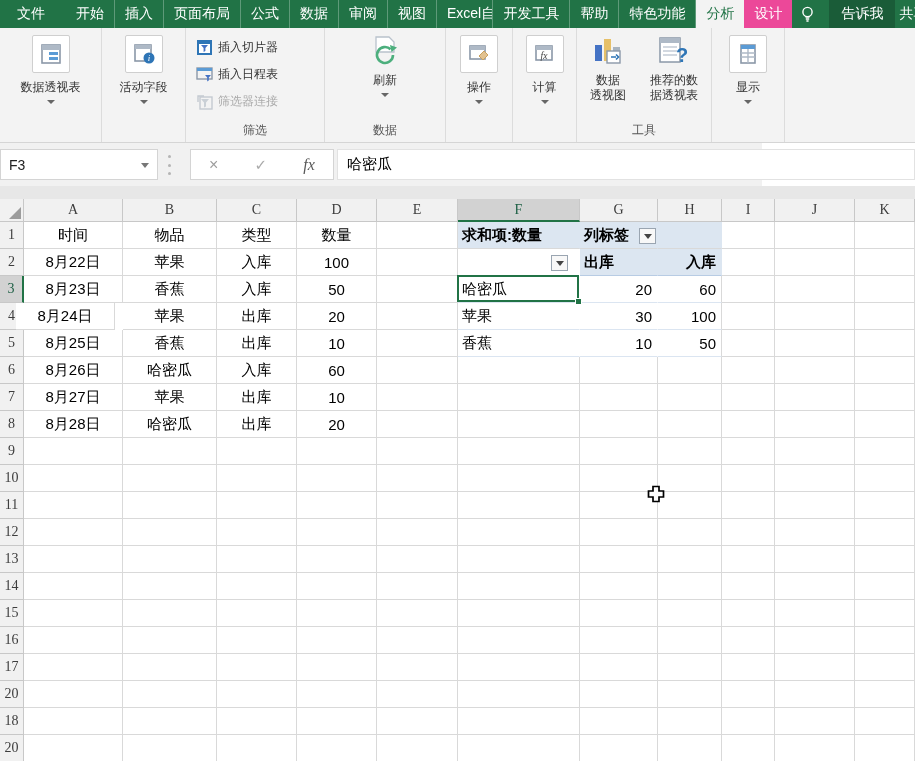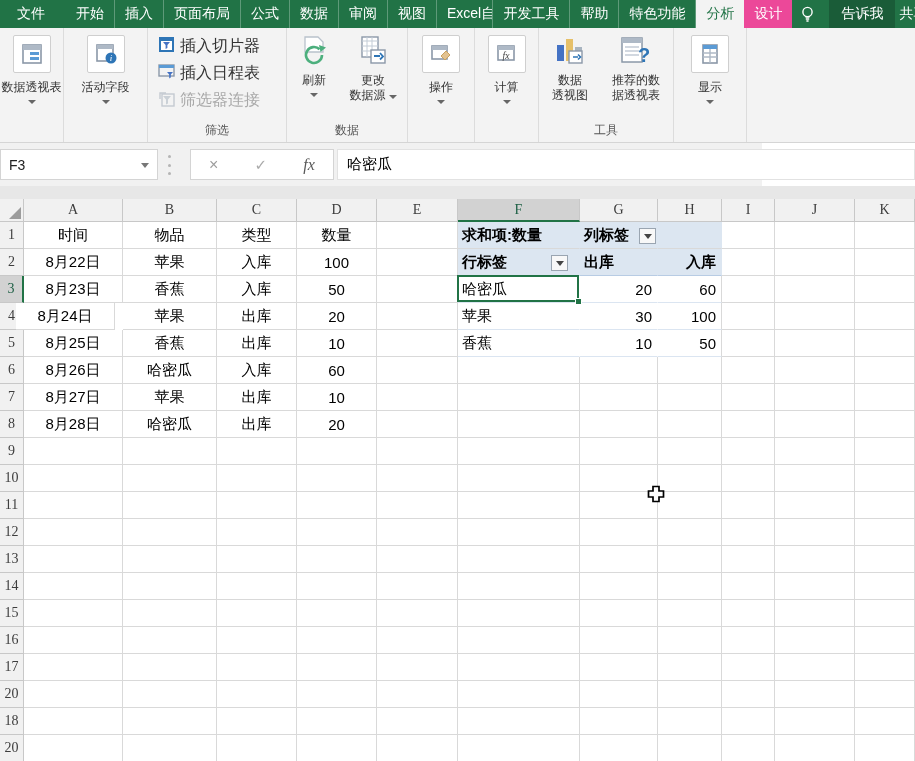--- a/index.html
+++ b/index.html
@@ -27,21 +27,21 @@
   .rgroup-label { position:absolute; bottom:3px; left:0; right:0; text-align:center;
                   font-size:12px; color:#555; }
   .bigbtn { height:100%; display:flex; flex-direction:column; align-items:center;
             padding-top:7px; cursor:default; }
   .iconframe { width:38px; height:38px; background:#fff; border:1px solid #cfcfcf;
                border-radius:2px; display:flex; align-items:center; justify-content:center; }
   .bigbtn .blabel { font-size:12px; color:#333; margin-top:7px; line-height:15px; text-align:center; }
   .caret { width:0; height:0; border-left:4px solid transparent; border-right:4px solid transparent;
            border-top:4px solid #666; margin-top:5px; display:inline-block; }
   .stack { display:flex; flex-direction:column; padding:8px 0 0 10px; gap:7px; }
-  .stackitem { display:flex; align-items:flex-start; gap:5px; font-size:16px; color:#333; height:20px; }
+  .stackitem { display:flex; align-items:flex-end; gap:5px; font-size:12px; color:#333; height:20px; }
   .stackitem.disabled { color:#a9a9a9; }
   .stackitem.disabled svg { opacity:.45; }
   .two-big { display:flex; padding-top:7px; justify-content:center; gap:4px; height:100%; }
   .vbtn { display:flex; flex-direction:column; align-items:center; width:56px; }
   .vbtn .blabel { font-size:12px; color:#333; margin-top:6px; line-height:15px; text-align:center; }
 
   
   #fbar { position:absolute; left:0; top:143px; width:762px; height:43px; background:#f1f1f1; }
   #namebox { position:absolute; left:0; top:6px; width:158px; height:31px; background:#fff;
              border:1px solid #d4d4d4; font-size:14px; color:#222; display:flex; align-items:center;
@@ -126,21 +126,21 @@
         <circle cx="7" cy="5" r="3" fill="none" stroke="#fff" stroke-width="1.4"></circle>
         <path d="M2 14c0-3 2.2-4.6 5-4.6s5 1.6 5 4.6" fill="none" stroke="#fff" stroke-width="1.4"></path>
         <path d="M14 4v5M11.5 6.5h5" stroke="#fff" stroke-width="1.4"></path>
       </svg>
       <span>共享</span>
     </div>
   </div>
 
   <div id="ribbon">
 
-    <div class="rgroup" style="width:64px">
+    <div class="rgroup" style="width:102px">
       <div class="bigbtn">
         <div class="iconframe">
             <svg width="24" height="24" viewBox="0 0 24 24">
           <rect x="3" y="3" width="18" height="18" fill="none" stroke="#8b98a8" stroke-width="1.6"></rect>
           <rect x="3" y="3" width="18" height="5" fill="#aeb9c6"></rect>
           <rect x="10" y="10" width="9" height="3" fill="#5b9bd5"></rect>
           <rect x="10" y="15" width="9" height="3" fill="#5b9bd5"></rect>
         </svg>
           </div>
         <div class="blabel">数据透视表</div>
@@ -197,32 +197,20 @@
     <div class="rgroup" style="width:121px">
       <div class="two-big">
         <div class="vbtn" style="width:48px">
           <svg width="30" height="32" viewBox="0 0 30 32">
             <path d="M6 2h13l5 5v10h-18z" fill="#fff" stroke="#b9c2cc" stroke-width="1.3"></path>
             <path d="M23 20a8 8 0 1 1-2.4-5.7" fill="none" stroke="#4caf7d" stroke-width="2.6"></path>
             <polygon points="20,10 27,12.5 21.5,17" fill="#4caf7d"></polygon>
           </svg>
           <div class="blabel">刷新</div>
           <span class="caret"></span>
-        </div>
-        <div class="vbtn" style="width:62px">
-          <svg width="30" height="32" viewBox="0 0 30 32">
-            <rect x="4" y="2" width="16" height="20" fill="#fff" stroke="#8b98a8" stroke-width="1.4"></rect>
-            <path d="M4 6h16M4 11h16M4 16h16M9 2v20M14 2v20" stroke="#c3ccd6" stroke-width="1"></path>
-            <rect x="13" y="15" width="14" height="13" fill="#fff" stroke="#8b98a8" stroke-width="1.4"></rect>
-            <path d="M16 21h6M22 18l3 3.5-3 3" fill="none" stroke="#2e75b6" stroke-width="1.8"></path>
-          </svg>
-          <div class="blabel">
-            <span>更改</span><br>
-            <span>数据源</span><span class="caret" style="margin-left:3px"></span>
-          </div>
         </div>
       </div>
       <div class="rgroup-label">数据</div>
     </div>
 
     <div class="rgroup" style="width:67px">
       <div class="bigbtn">
         <div class="iconframe">
             <svg width="24" height="24" viewBox="0 0 24 24">
           <rect x="3" y="4" width="15" height="13" fill="none" stroke="#8b98a8" stroke-width="1.6"></rect>
@@ -361,21 +349,20 @@
       <div class="c left bold pvh" style="left: 580px; top: 23px; width: 78px; height: 27px;">列标签</div>
       <div class="c pvh" style="left: 658px; top: 23px; width: 64px; height: 27px;"></div>
       <div class="c" style="left: 722px; top: 23px; width: 53px; height: 27px;"></div>
       <div class="c" style="left: 775px; top: 23px; width: 80px; height: 27px;"></div>
       <div class="c" style="left: 855px; top: 23px; width: 60px; height: 27px;"></div>
       <div class="c center" style="left: 24px; top: 50px; width: 99px; height: 27px;">8月22日</div>
       <div class="c center" style="left: 123px; top: 50px; width: 94px; height: 27px;">苹果</div>
       <div class="c center" style="left: 217px; top: 50px; width: 80px; height: 27px;">入库</div>
       <div class="c center" style="left: 297px; top: 50px; width: 80px; height: 27px;">100</div>
       <div class="c" style="left: 377px; top: 50px; width: 81px; height: 27px;"></div>
-      <div class="c left bold pvh pvh2" style="left: 458px; top: 50px; width: 122px; height: 27px;">行标签</div>
       <div class="c left bold pvh pvh2" style="left: 580px; top: 50px; width: 78px; height: 27px;">出库</div>
       <div class="c right bold pvh pvh2" style="left: 658px; top: 50px; width: 64px; height: 27px;">入库</div>
       <div class="c" style="left: 722px; top: 50px; width: 53px; height: 27px;"></div>
       <div class="c" style="left: 775px; top: 50px; width: 80px; height: 27px;"></div>
       <div class="c" style="left: 855px; top: 50px; width: 60px; height: 27px;"></div>
       <div class="c center" style="left: 24px; top: 77px; width: 99px; height: 27px;">8月23日</div>
       <div class="c center" style="left: 123px; top: 77px; width: 94px; height: 27px;">香蕉</div>
       <div class="c center" style="left: 217px; top: 77px; width: 80px; height: 27px;">入库</div>
       <div class="c center" style="left: 297px; top: 77px; width: 80px; height: 27px;">50</div>
       <div class="c" style="left: 377px; top: 77px; width: 81px; height: 27px;"></div>

